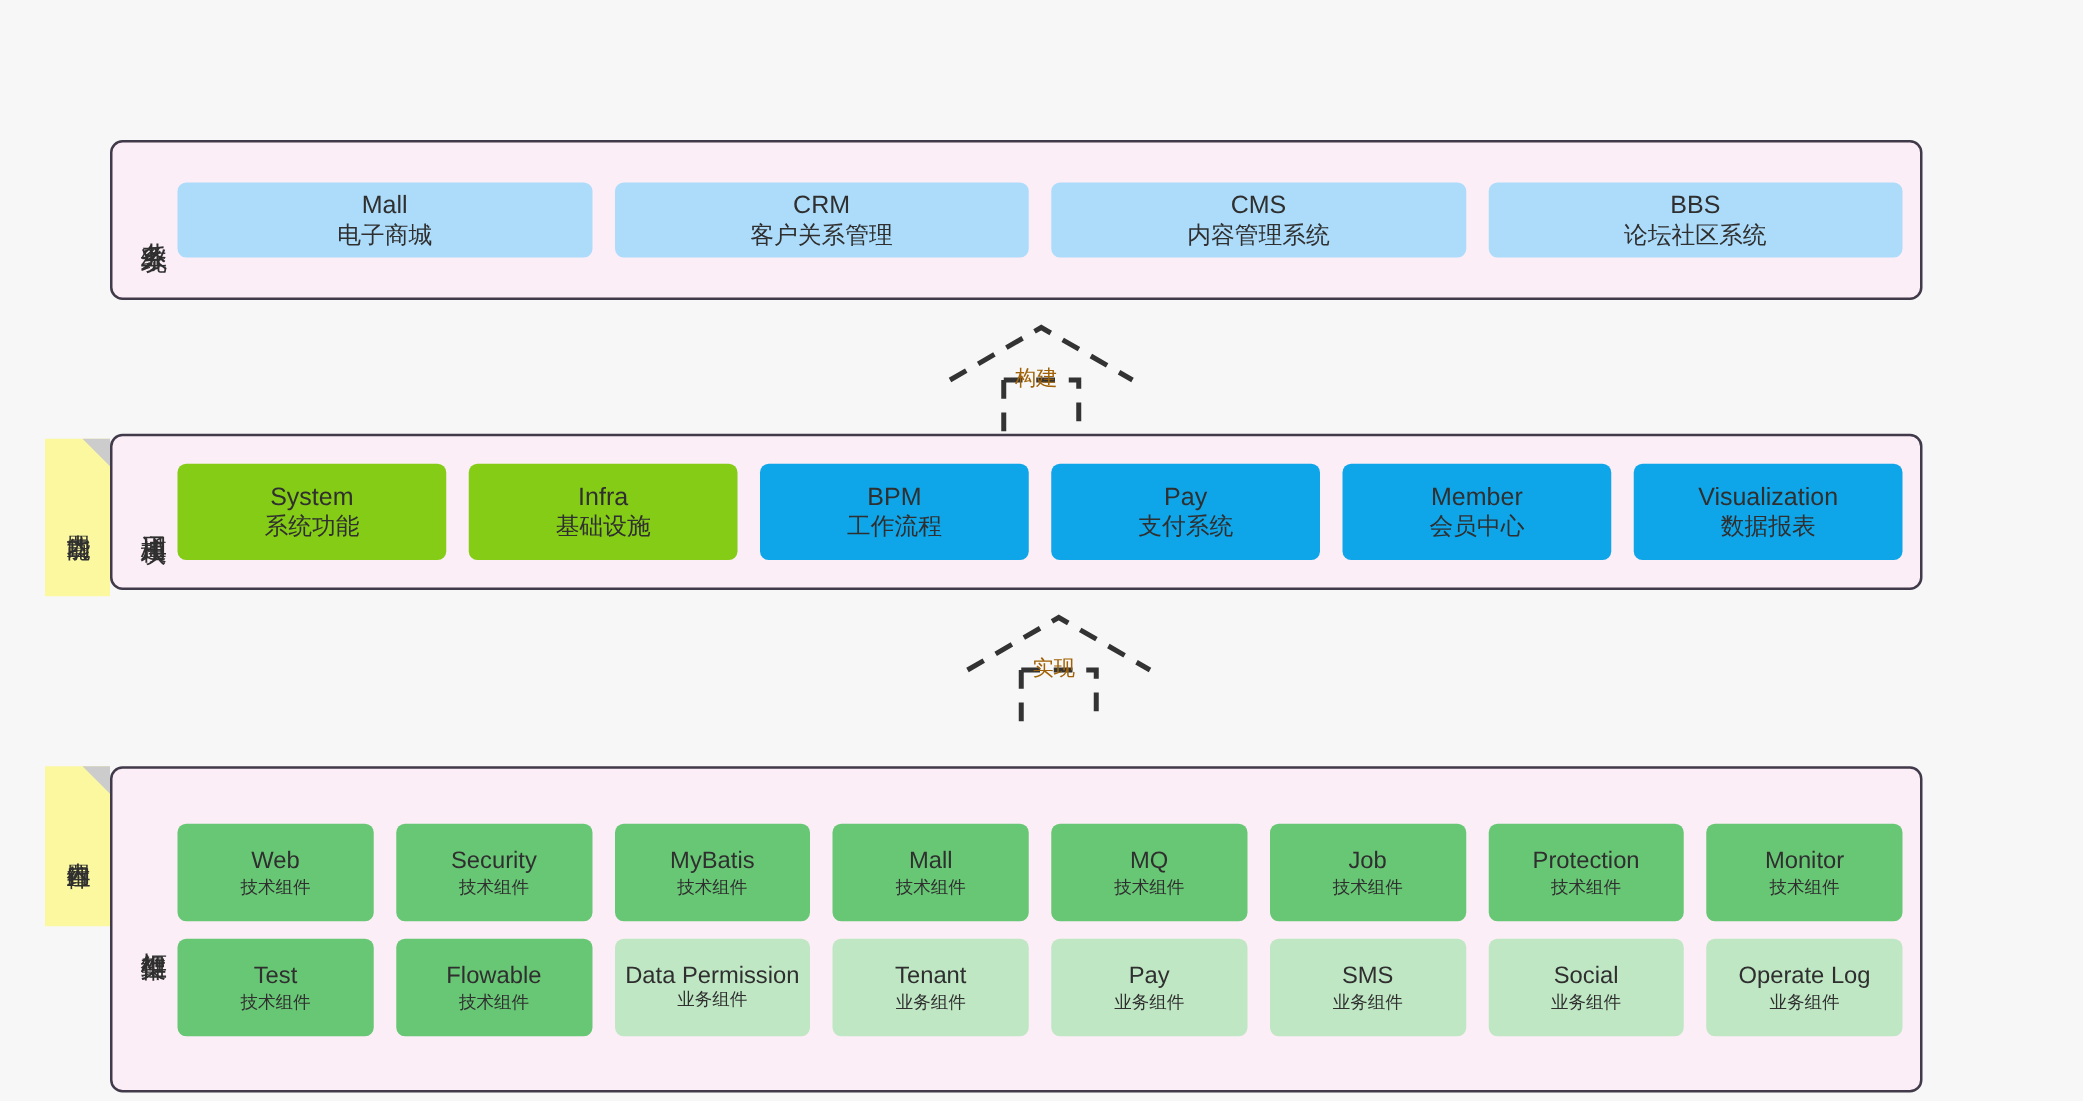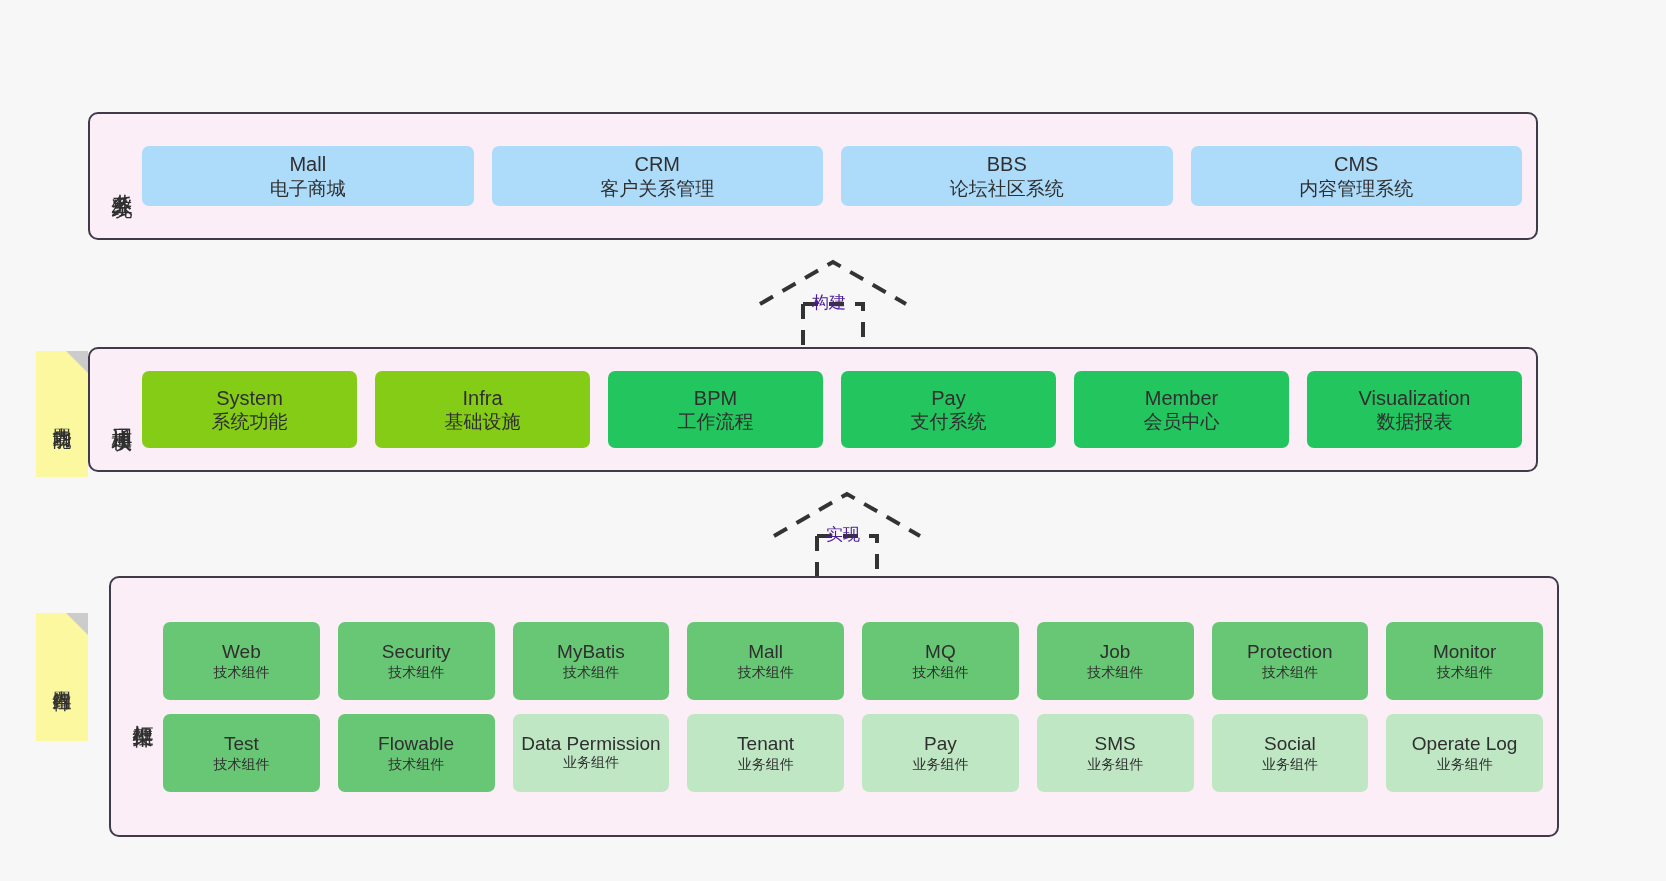--- a/index.html
+++ b/index.html
@@ -66,34 +66,34 @@
     line-height:1.22;
     padding:4px 6px;
     user-select:none;
   }
   .card .en{font-size:20px;}
   .card .cn{font-size:19px;}
   .card.two-line{height:76px;}
 
   .blue{background:#addcfb;}
   .red{background:#84cc16;}
-  .pink{background:#22c55e;align-items:center;}
+  .pink{background:#0ea5e9;align-items:center;}
   .green{background:#68c775;}
   .green-light{background:#bfe7c4;}
 
   
   #layer-business{left:88px;top:112px;width:1450px;height:128px;}
   #layer-business .card{height:60px;}
 
   
   #layer-common{left:88px;top:347px;width:1450px;height:125px;}
   #layer-common .card{height:77px;}
 
   
-  #layer-framework{left:88px;top:576px;width:1450px;height:261px;margin-left:21px;}
+  #layer-framework{left:88px;top:613px;width:1450px;height:261px;}
   #layer-framework .card{height:78px;font-size:19px;}
   #layer-framework .card .en{font-size:19px;}
   #layer-framework .card .cn{font-size:14px;}
 
   
   .note{
     position:absolute;
     box-sizing:border-box;
     background:#fbf8a0;
     width:52px;
@@ -117,21 +117,21 @@
     border-top:22px solid #cccccc;
   }
   #note-common{left:36px;top:351px;height:126px;}
   #note-framework{left:36px;top:613px;height:128px;}
 
   
   .connector{position:absolute;}
   .conn-label{
     position:absolute;
     font-size:17px;
-    color:#4c1d95;
+    color:#a16207;
     background:transparent;
     white-space:nowrap;
     user-select:none;
   }
 </style>
 </head>
 <body>
 
 <div class="canvas">
 
@@ -146,27 +146,27 @@
         </div>
 
 
 
         <div class="card blue two-line">
           <span class="en">CRM</span>
           <span class="cn">客户关系管理</span>
         </div>
 
         <div class="card blue two-line">
+          <span class="en">CMS</span>
+          <span class="cn">内容管理系统</span>
+        </div>
+
+        <div class="card blue two-line">
           <span class="en">BBS</span>
           <span class="cn">论坛社区系统</span>
-        </div>
-
-        <div class="card blue two-line">
-          <span class="en">CMS</span>
-          <span class="cn">内容管理系统</span>
         </div>
 
       </div>
     </div>
   </div>
 
   <svg class="connector" id="conn-build-svg" style="left:748px;top:256px;width:170px;height:92px;" width="170" height="92" viewBox="0 0 170 92">
     <path d="M12 48 L85 6 L158 48" fill="none" stroke="#333333" stroke-width="4" stroke-dasharray="15,11" stroke-linecap="butt"></path>
     <path d="M55 48 L115 48 L115 92 M55 48 L55 92" fill="none" stroke="#333333" stroke-width="4" stroke-dasharray="15,11" stroke-linecap="butt"></path>
   </svg>

